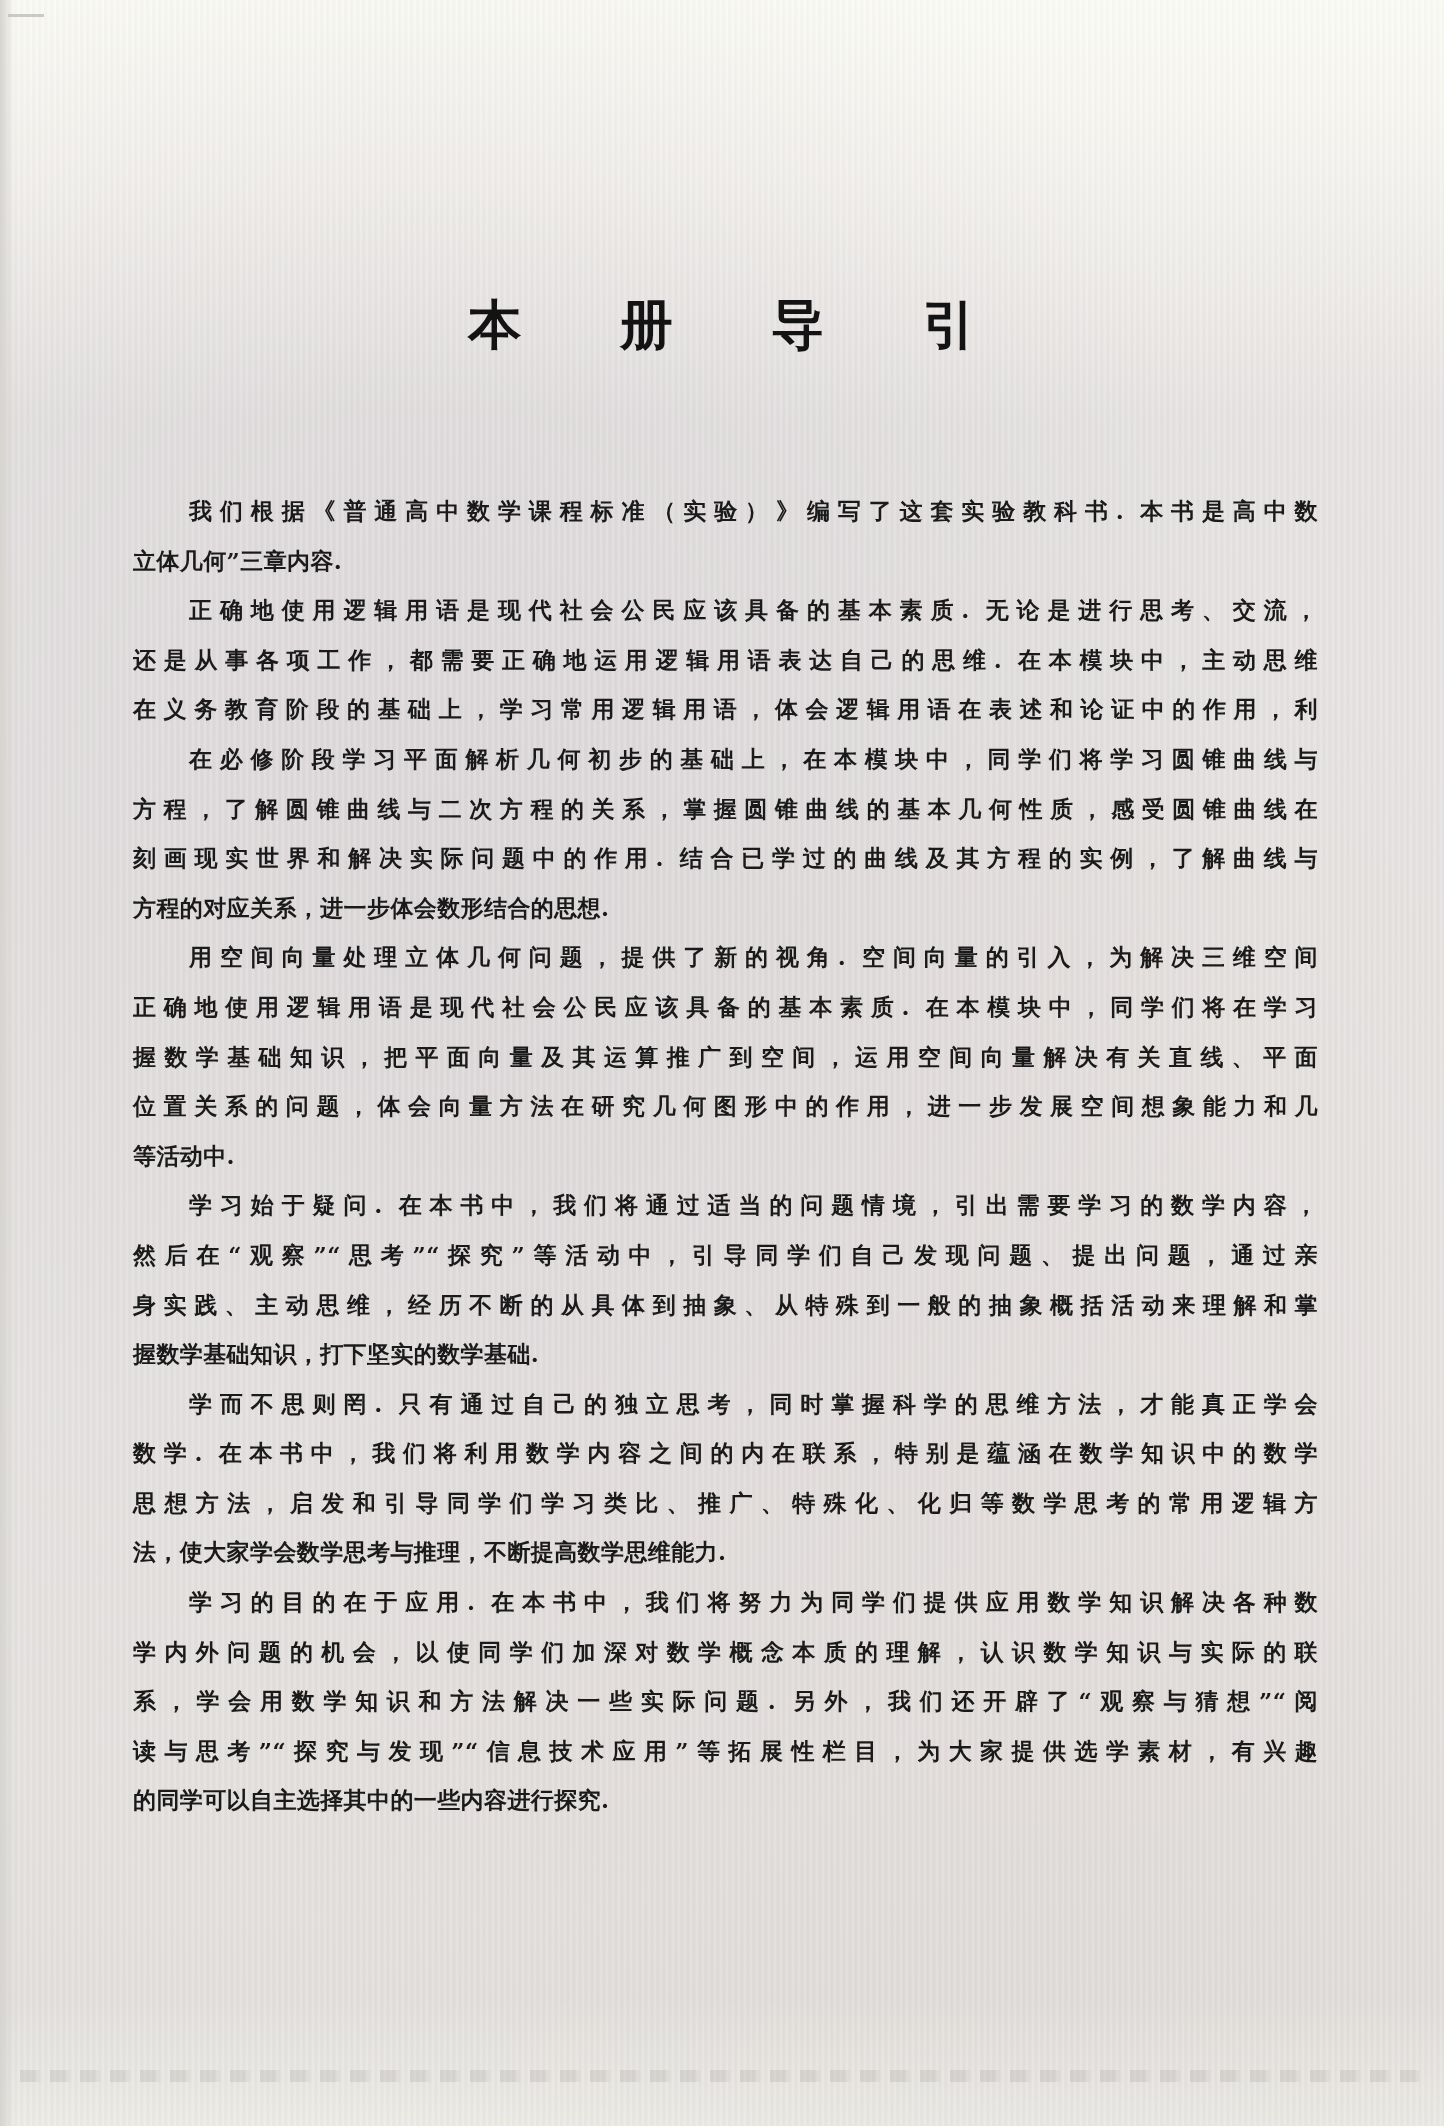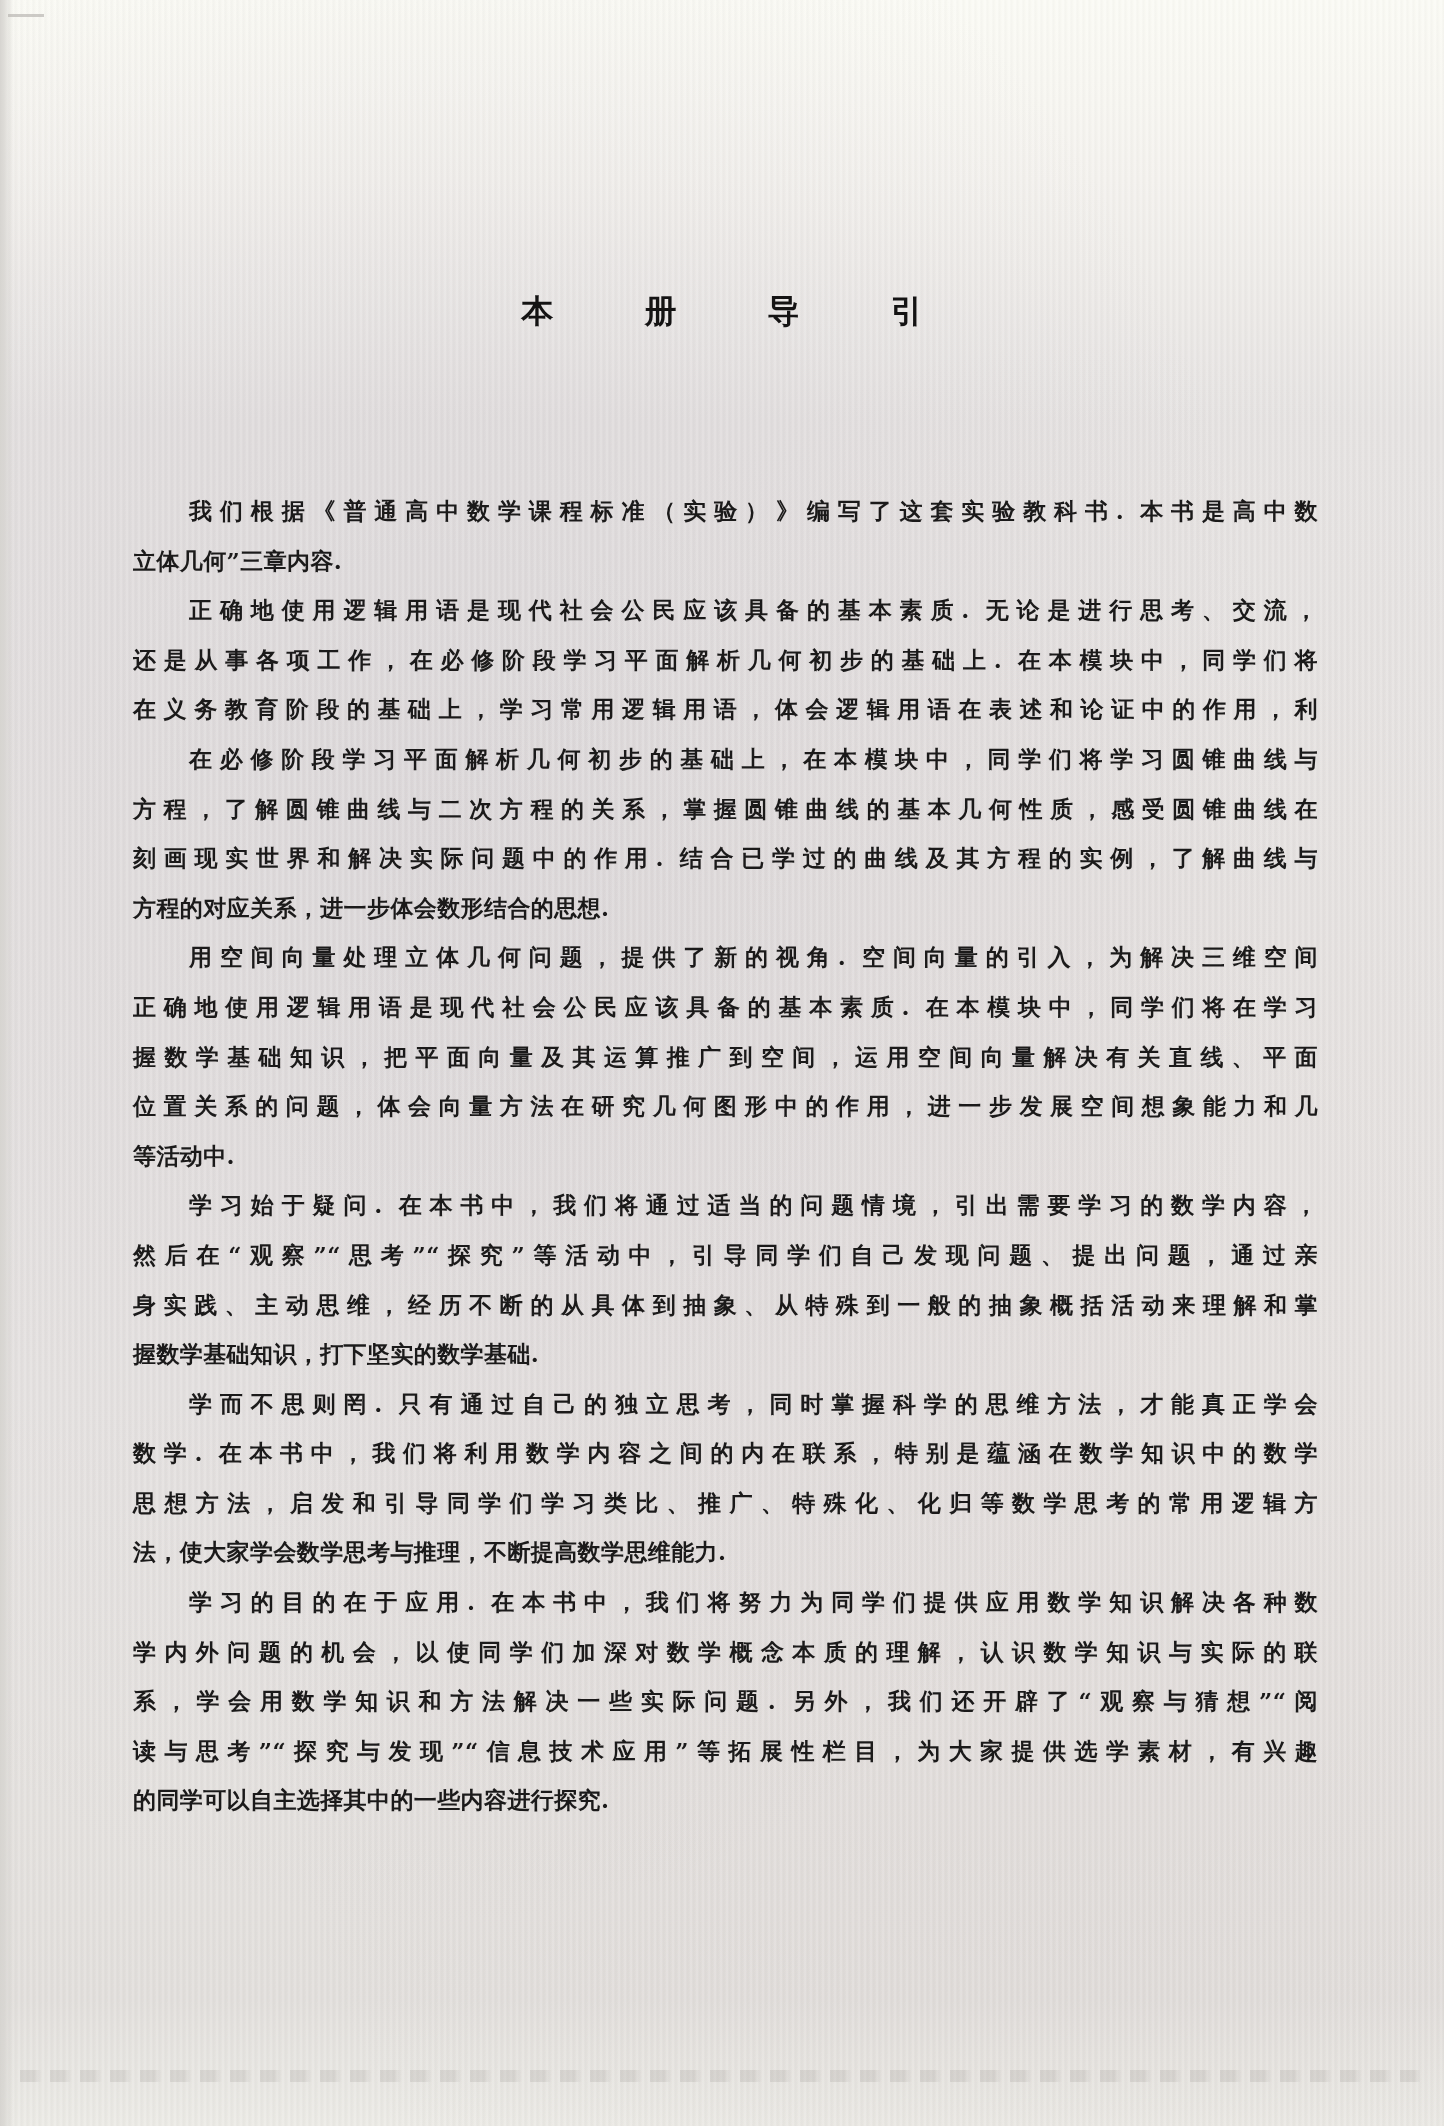--- a/index.html
+++ b/index.html
@@ -60,21 +60,21 @@
       opacity: 0.6;
     }
     .title {
       position: absolute;
       left: 0;
       top: 290px;
       width: 1444px;
       text-align: center;
       font-family: "DejaVu Sans", "Liberation Sans", sans-serif;
       font-weight: bold;
-      font-size: 32px;
+      font-size: 53px;
       letter-spacing: 40px;
       text-indent: 40px;
       color: #141313;
     }
     .body-text {
       position: absolute;
       left: 133px;
       top: 486px;
       width: 1185px;
     }
@@ -106,21 +106,21 @@
 
   <div class="body-text">
 
     <div>
       <div class="line indent">我们根据《普通高中数学课程标准（实验）》编写了这套实验教科书. 本书是高中数</div>
       <div class="line last">立体几何”三章内容.</div>
     </div>
 
     <div>
       <div class="line indent">正确地使用逻辑用语是现代社会公民应该具备的基本素质. 无论是进行思考、交流，</div>
-      <div class="line">还是从事各项工作，在必修阶段学习平面解析几何初步的基础上. 在本模块中，同学们将</div>
+      <div class="line">还是从事各项工作，都需要正确地运用逻辑用语表达自己的思维. 在本模块中，主动思维</div>
       <div class="line">在义务教育阶段的基础上，学习常用逻辑用语，体会逻辑用语在表述和论证中的作用，利</div>
     </div>
 
     <div>
       <div class="line indent">在必修阶段学习平面解析几何初步的基础上，在本模块中，同学们将学习圆锥曲线与</div>
       <div class="line">方程，了解圆锥曲线与二次方程的关系，掌握圆锥曲线的基本几何性质，感受圆锥曲线在</div>
       <div class="line">刻画现实世界和解决实际问题中的作用. 结合已学过的曲线及其方程的实例，了解曲线与</div>
       <div class="line last">方程的对应关系，进一步体会数形结合的思想.</div>
     </div>
 

